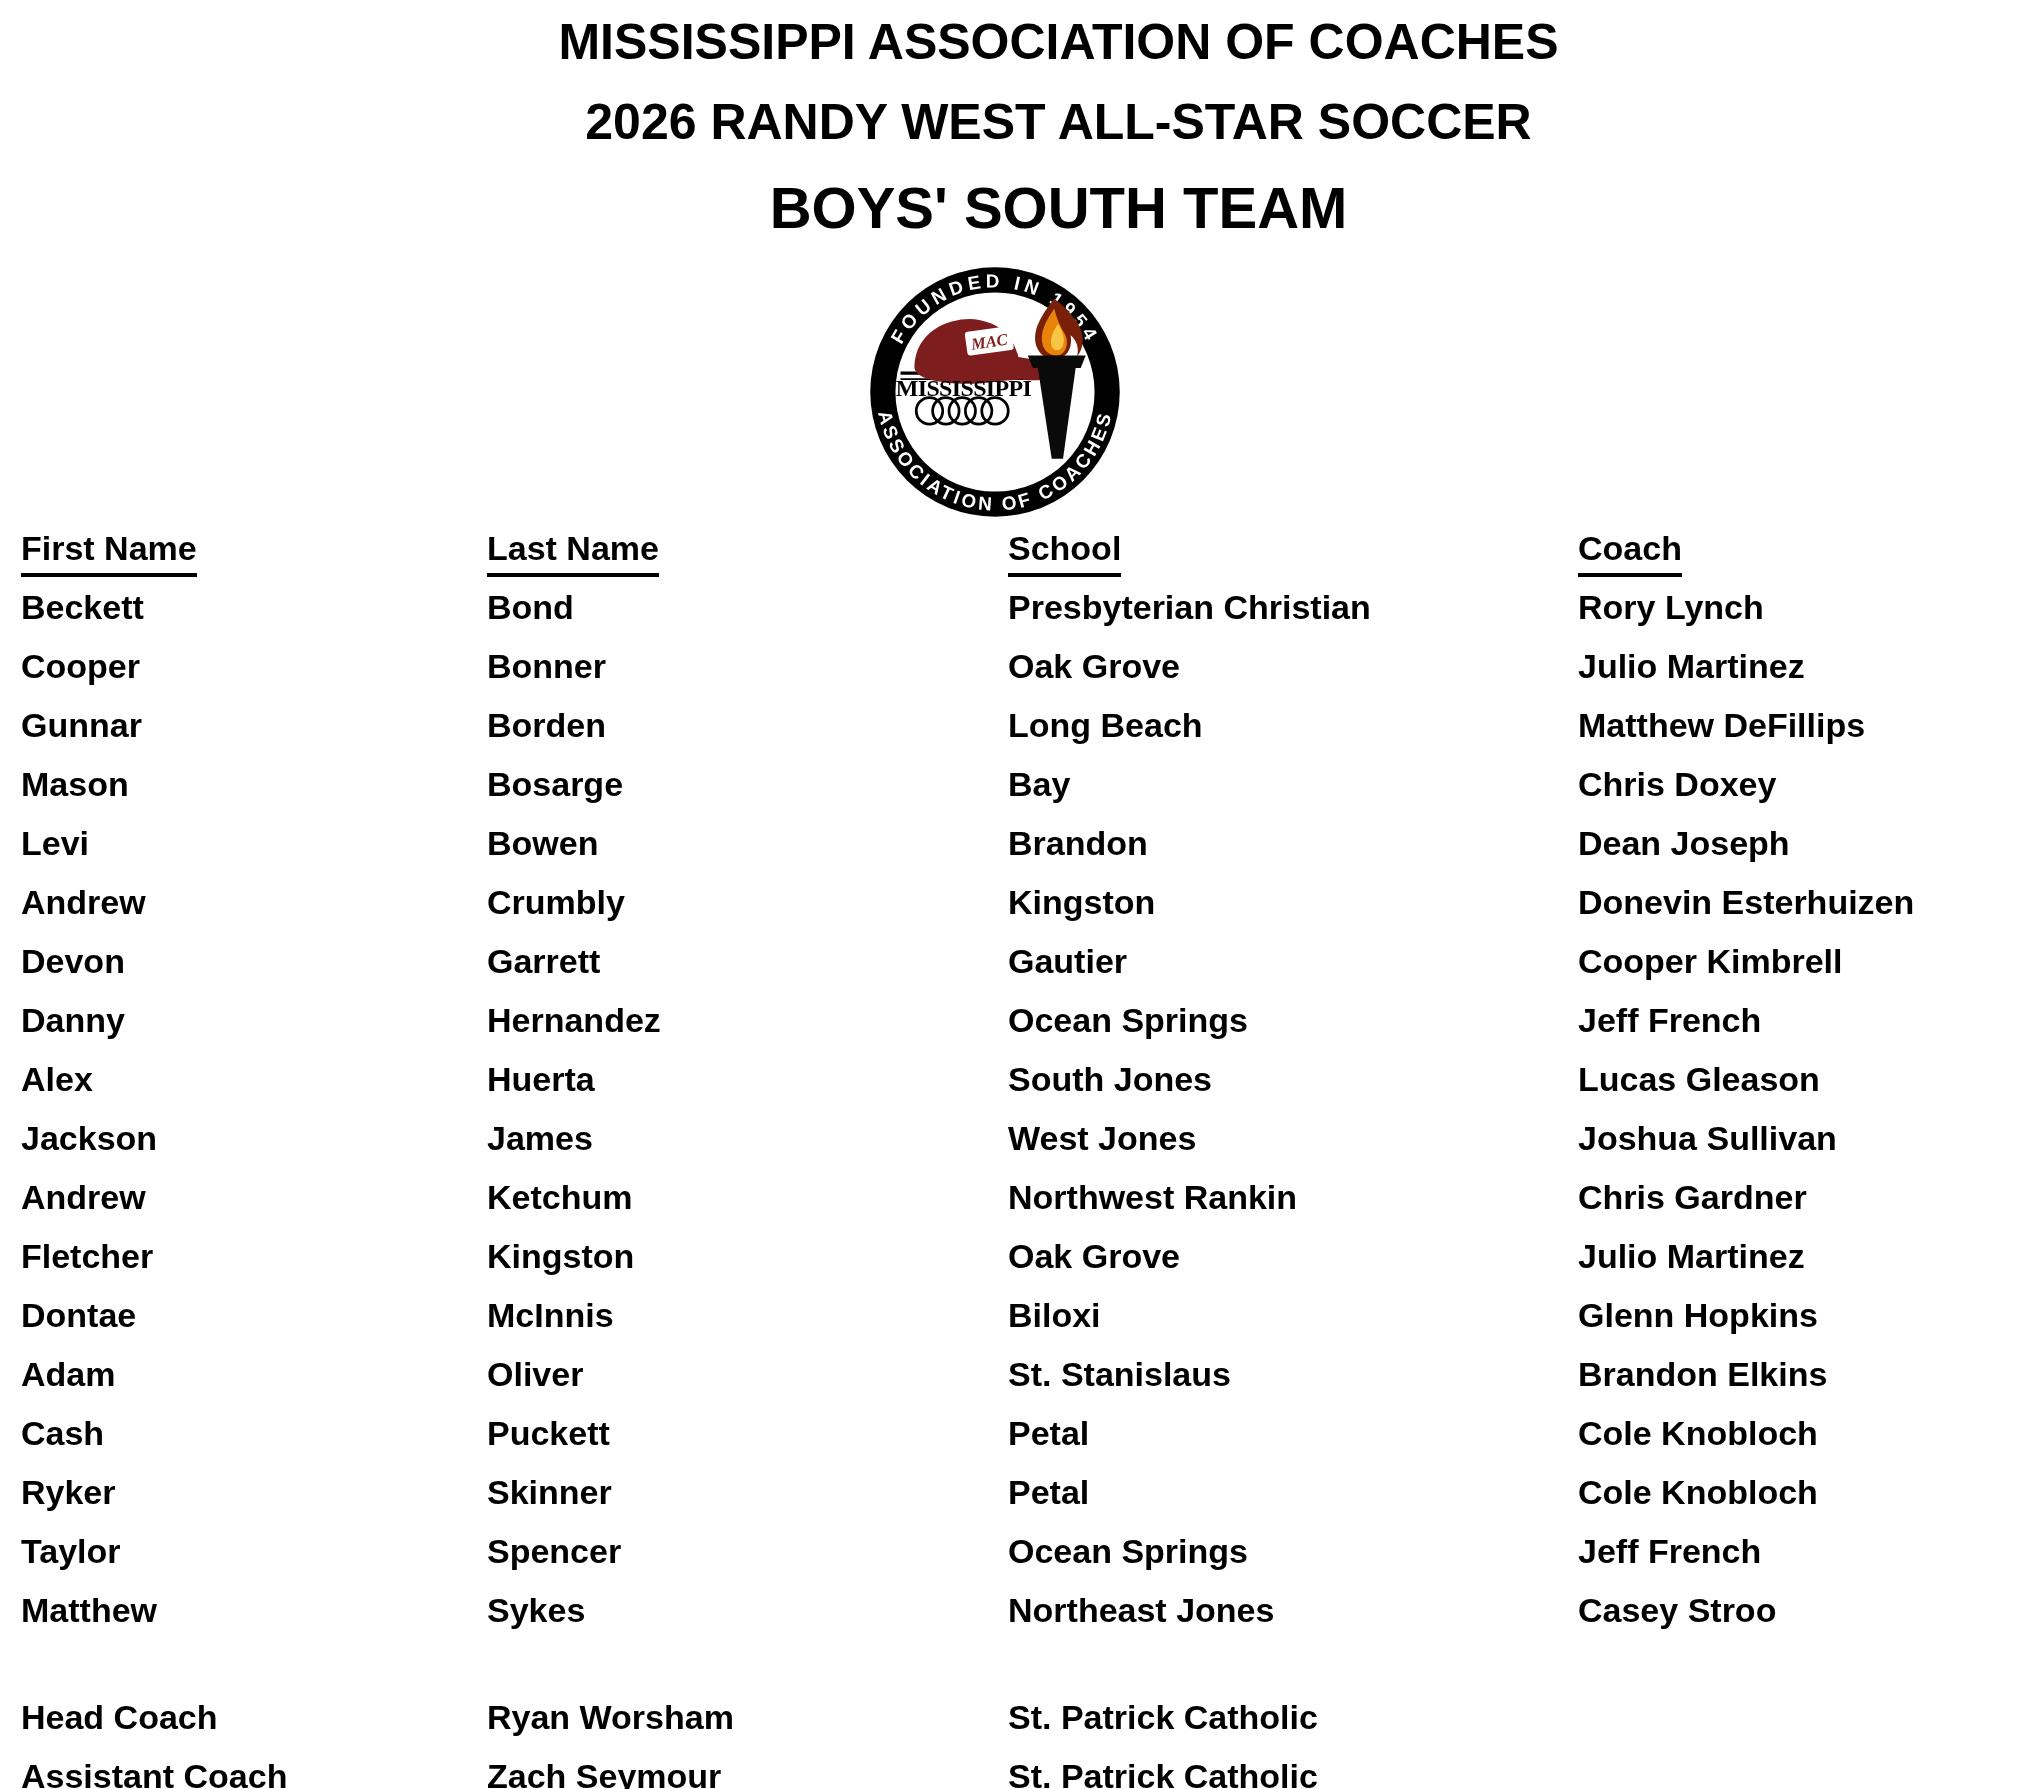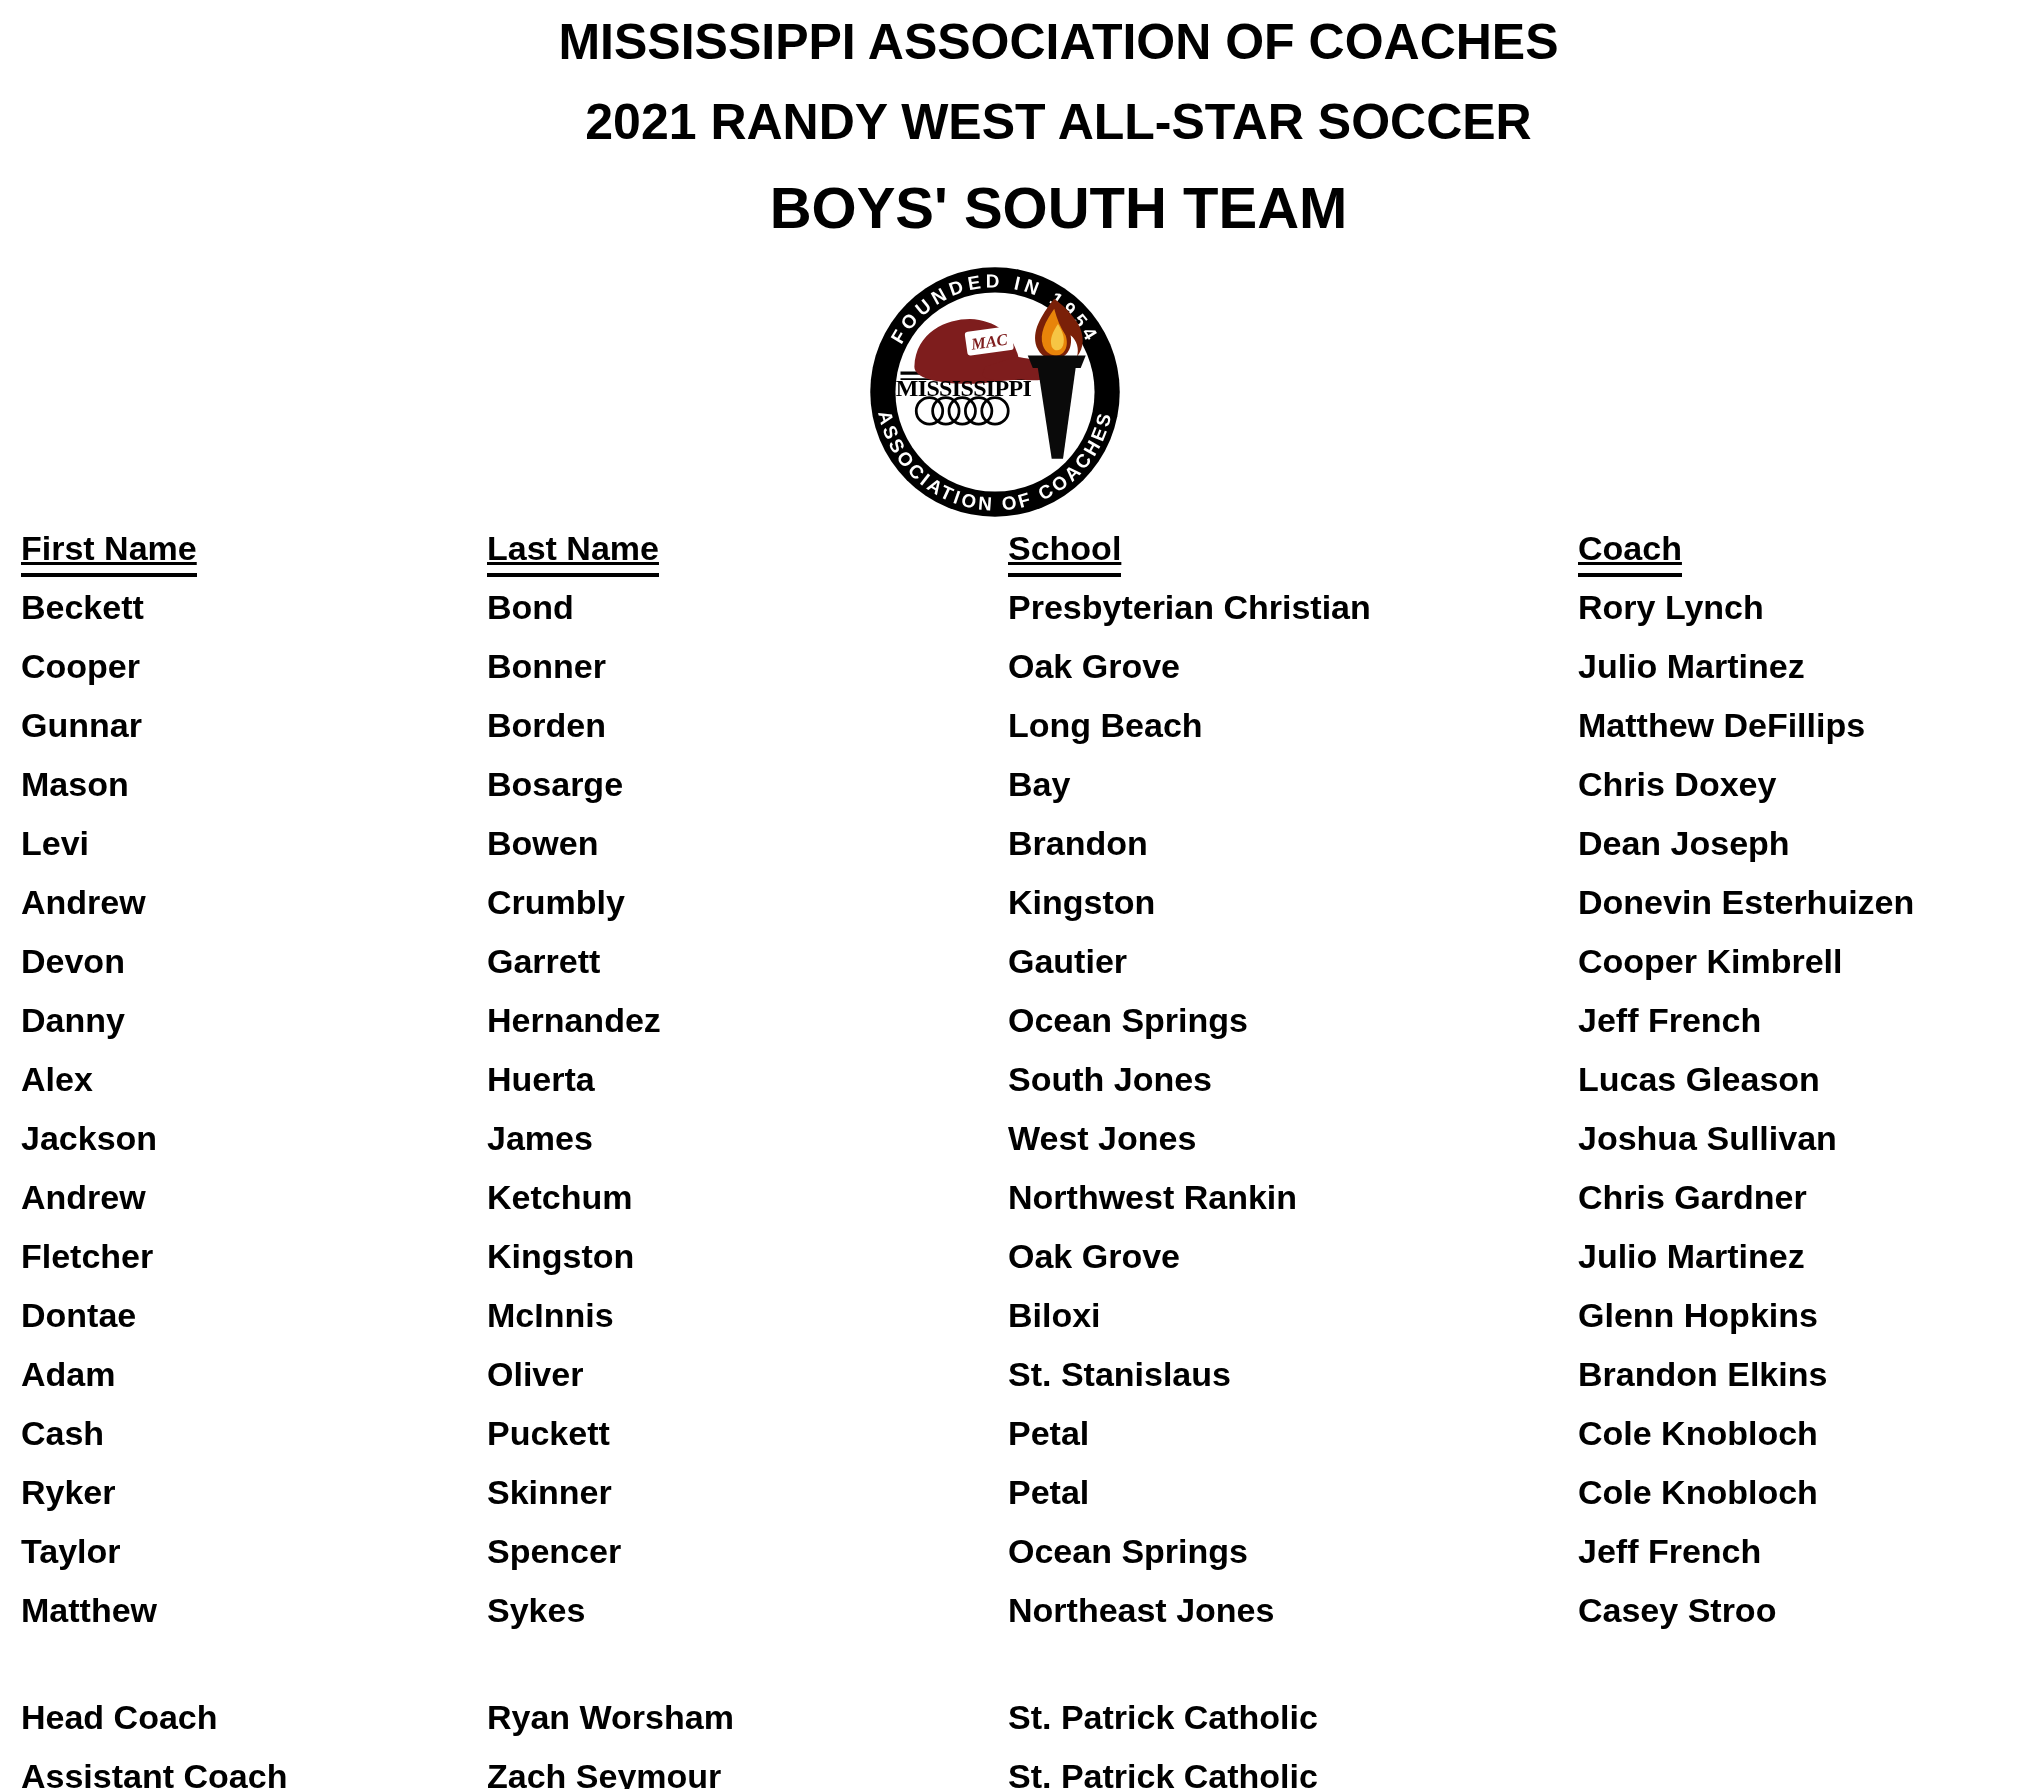--- a/index.html
+++ b/index.html
@@ -22,30 +22,29 @@
     grid-template-columns:466px 521px 570px 458px;
     grid-auto-rows:59px;
     align-items:start;
   }
   .cell { font-size:34px; line-height:41px; white-space:nowrap; }
   .hcell { font-size:34px; line-height:41px; }
   .hcell .ul {
     display:inline-block;
     border-bottom:4.8px solid #000;
     padding-bottom:3.4px;
-    text-decoration:underline;
   }
   .staff-gap { height:48px; }
 </style>
 </head>
 <body>
 
 <div class="title-block">
   <div class="title-line t1">MISSISSIPPI ASSOCIATION OF COACHES</div>
-  <div class="title-line t2">2021 RANDY WEST ALL-STAR SOCCER</div>
+  <div class="title-line t2">2026 RANDY WEST ALL-STAR SOCCER</div>
   <div class="title-line t3">BOYS' SOUTH TEAM</div>
 </div>
 
 <div class="logo-wrap">
   <svg viewBox="0 0 200 200" xmlns="http://www.w3.org/2000/svg">
     <defs>
       <path id="arcTop" d="M 17 100 A 83 83 0 1 1 183 100" fill="none"></path>
       <path id="arcBottom" d="M 6 100 A 94 94 0 0 0 194 100" fill="none"></path>
     </defs>
 

